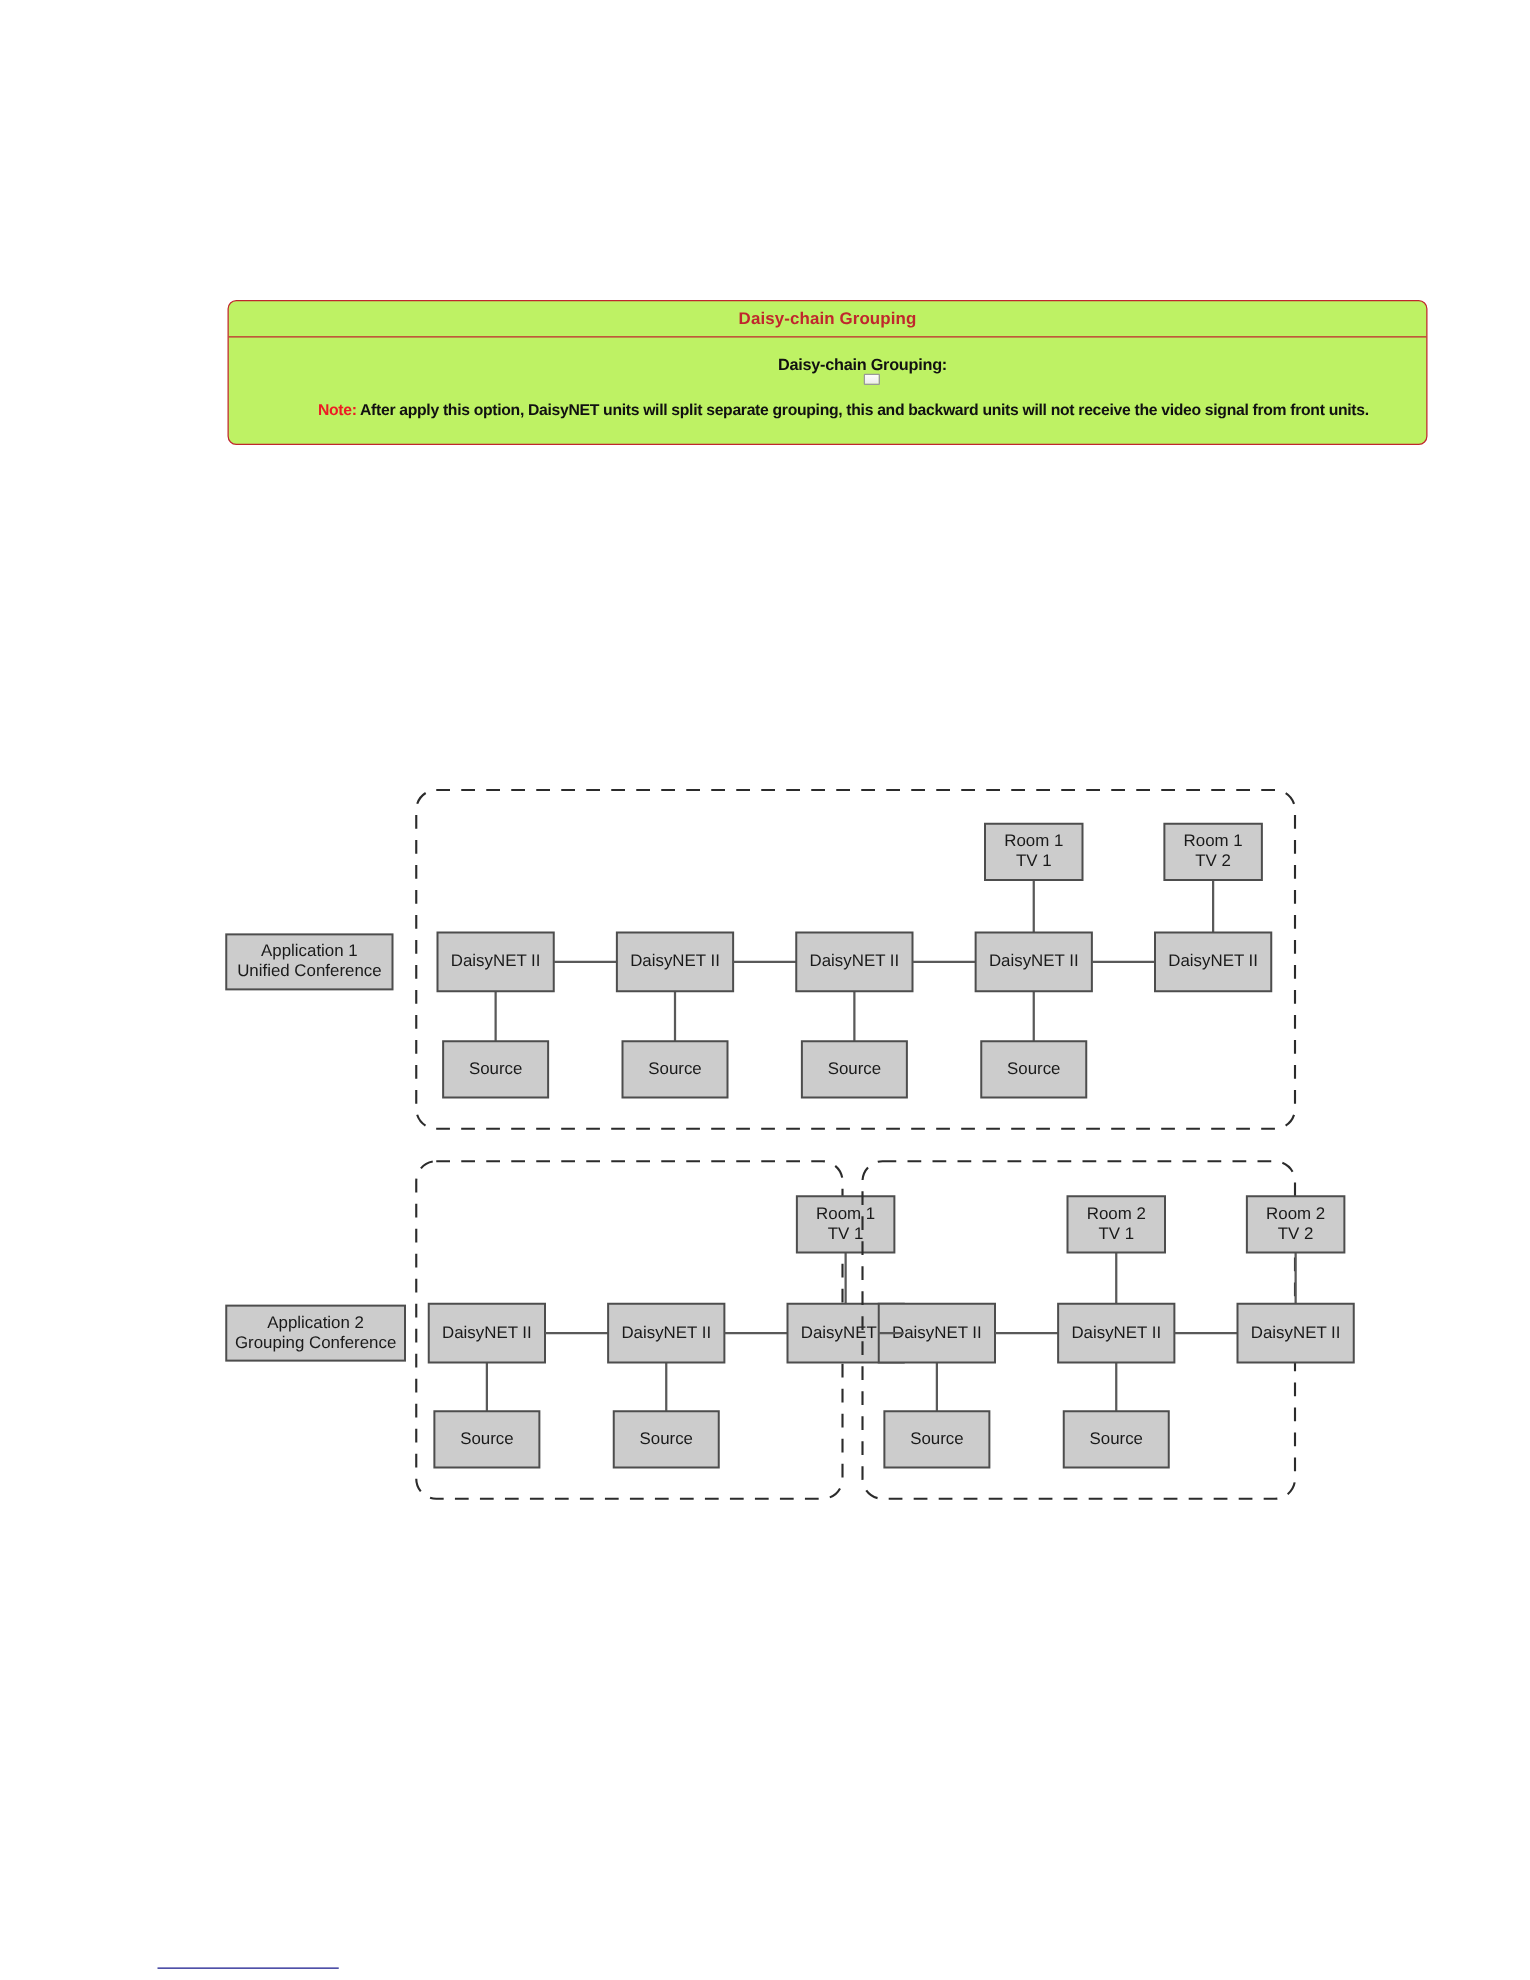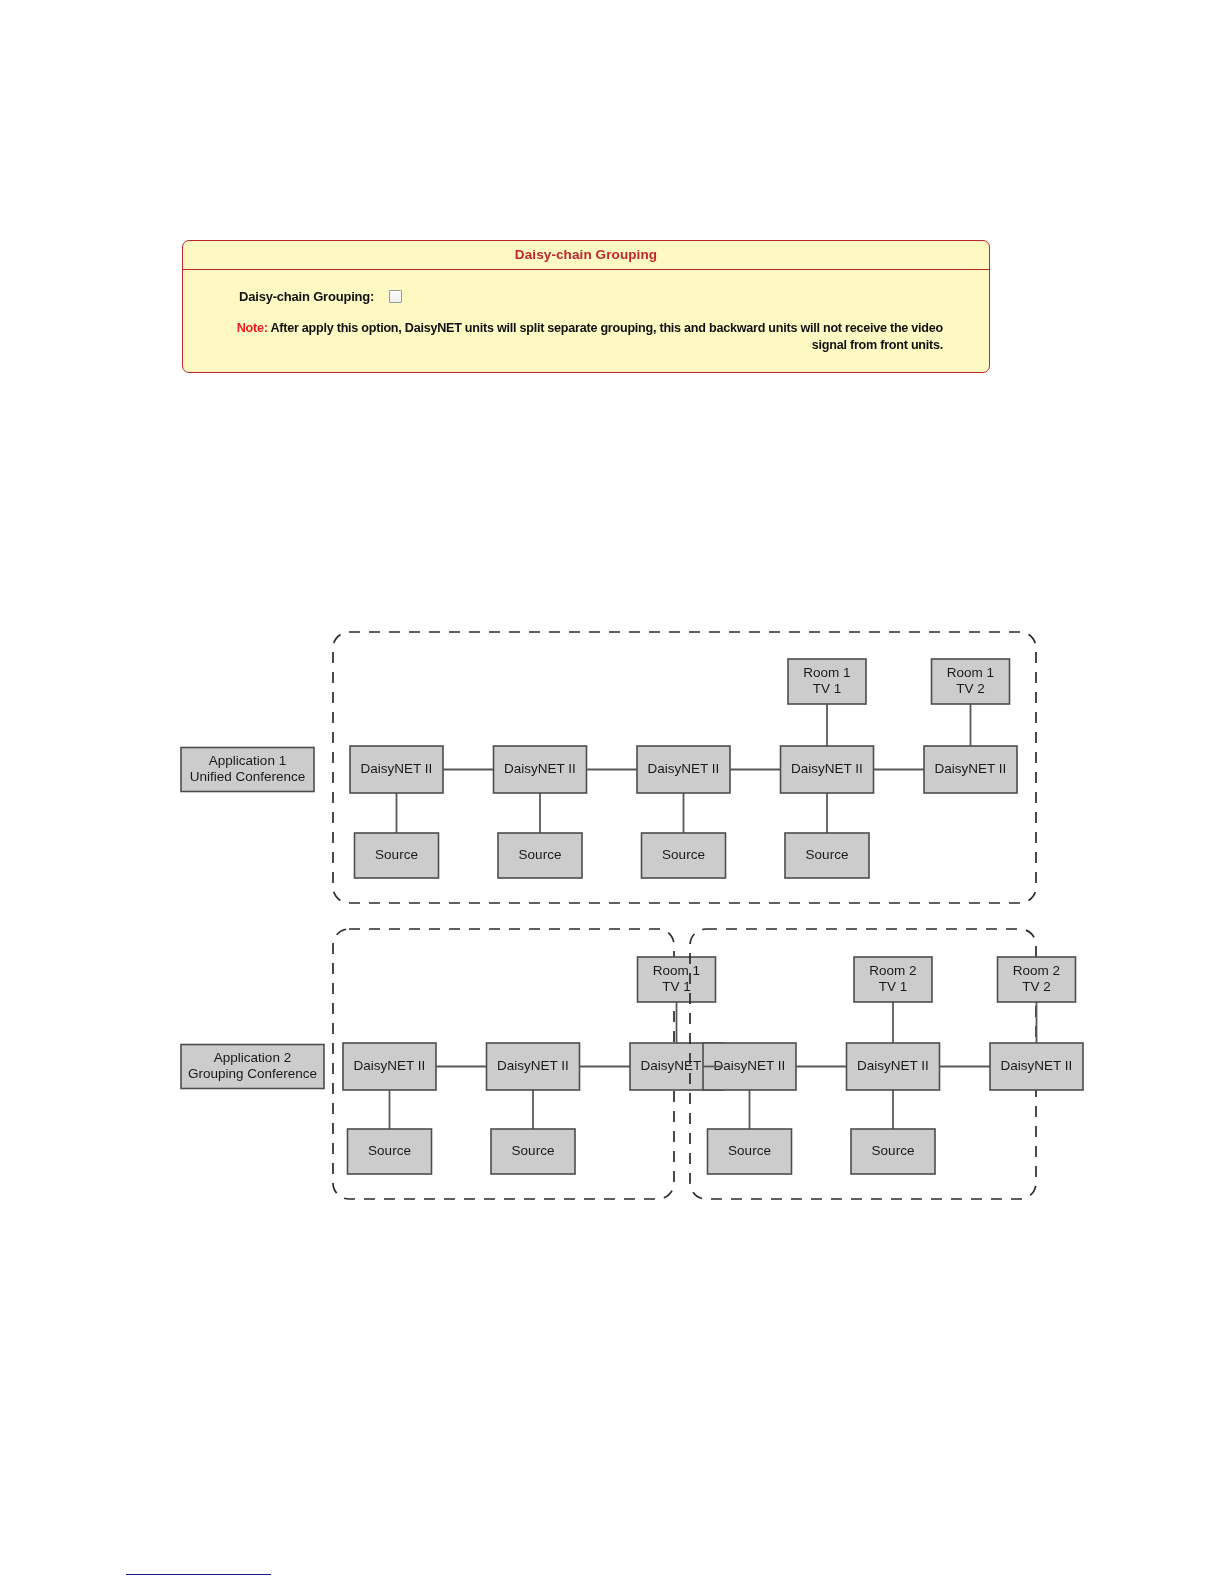--- a/index.html
+++ b/index.html
@@ -15,24 +15,24 @@
     font-family: "Liberation Sans", sans-serif;
     color: #111111;
     overflow: hidden;
   }
 
   
   .panel {
     position: absolute;
     left: 182px;
     top: 240px;
-    width: 808px;
+    width: 960px;
     border: 1.5px solid #c0272d;
     border-radius: 7px;
-    background: #fef9c3;
+    background: #bef264;
     box-sizing: border-box;
   }
   .panel-header {
     height: 28px;
     line-height: 28px;
     text-align: center;
     border-bottom: 1.5px solid #c0272d;
     color: #c0272d;
     font-size: 13.5px;
     font-weight: bold;
@@ -40,20 +40,21 @@
     letter-spacing: 0.1px;
   }
   .panel-body {
     padding: 14px 0 18px 0;
   }
   .field-row {
     display: flex;
     align-items: center;
     padding-left: 56px;
     height: 24px;
+    flex-direction: column;
   }
   .field-label {
     font-size: 13px;
     font-weight: bold;
     color: #111111;
     letter-spacing: -0.2px;
   }
   .field-checkbox {
     width: 13px;
     height: 13px;

